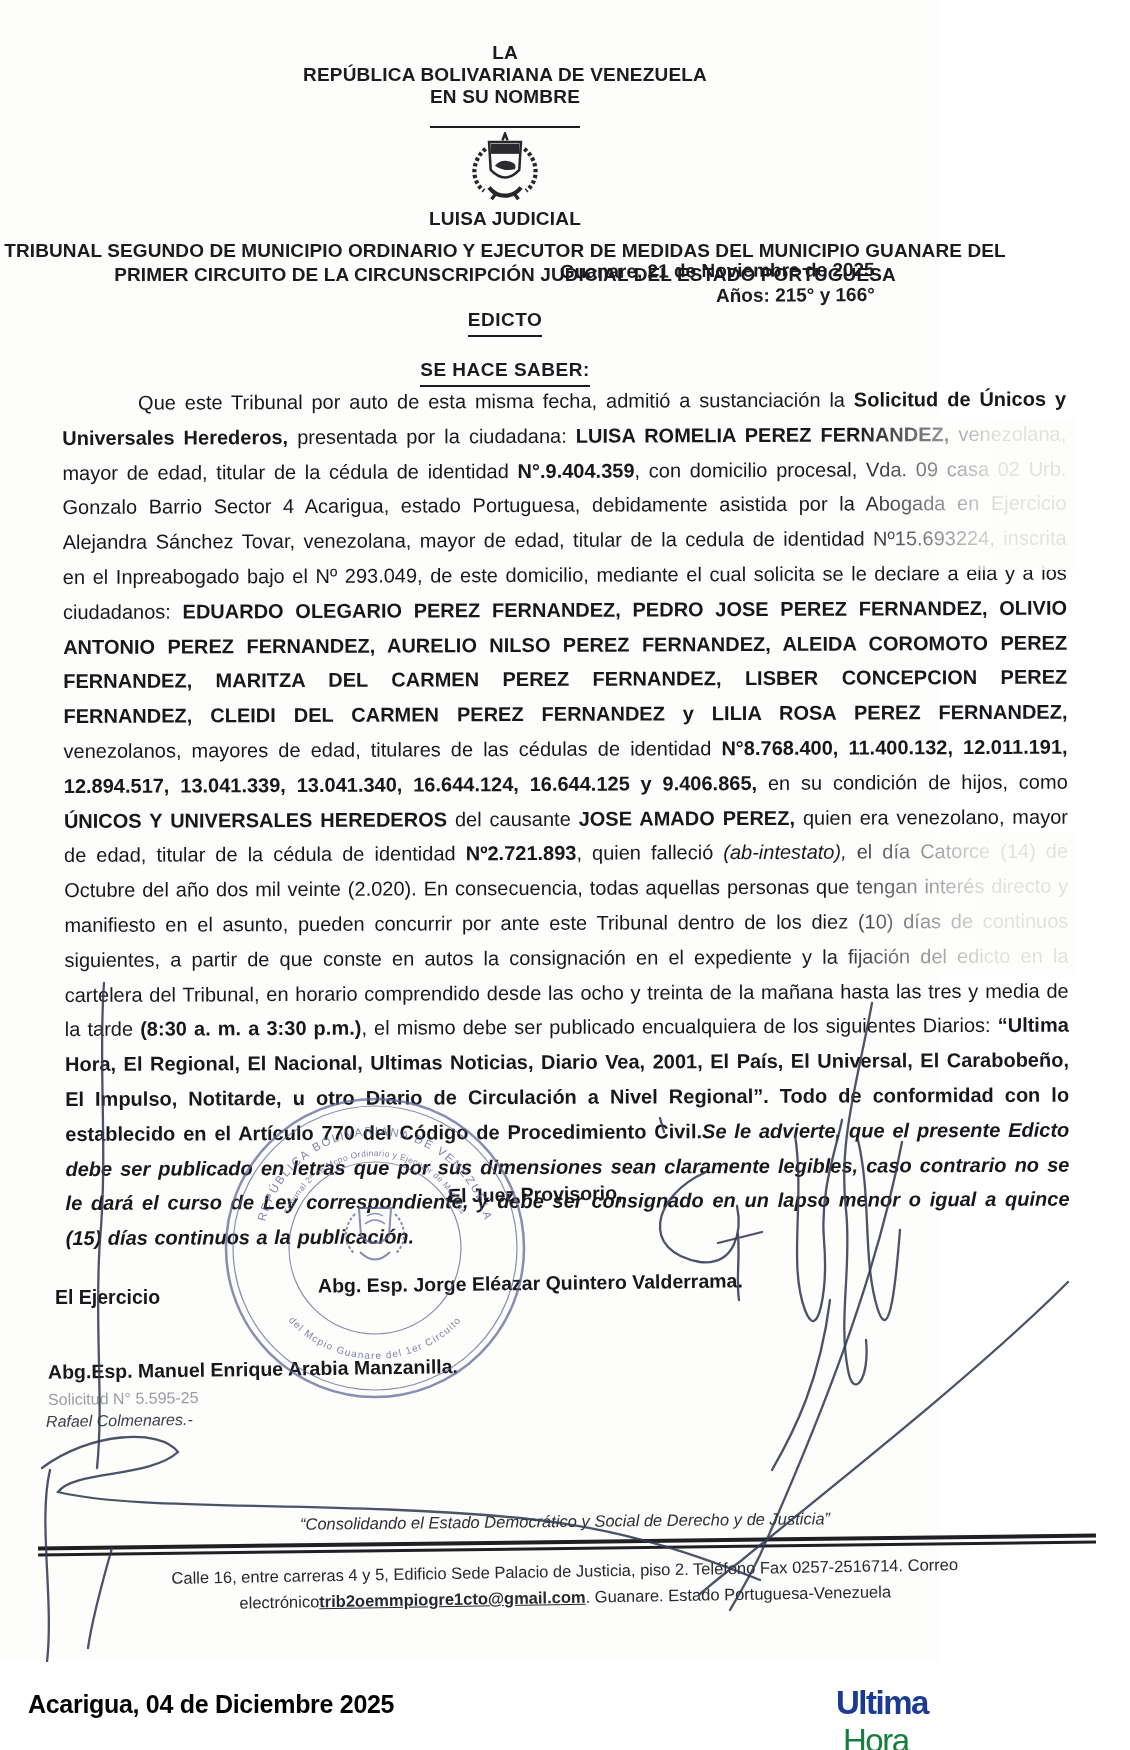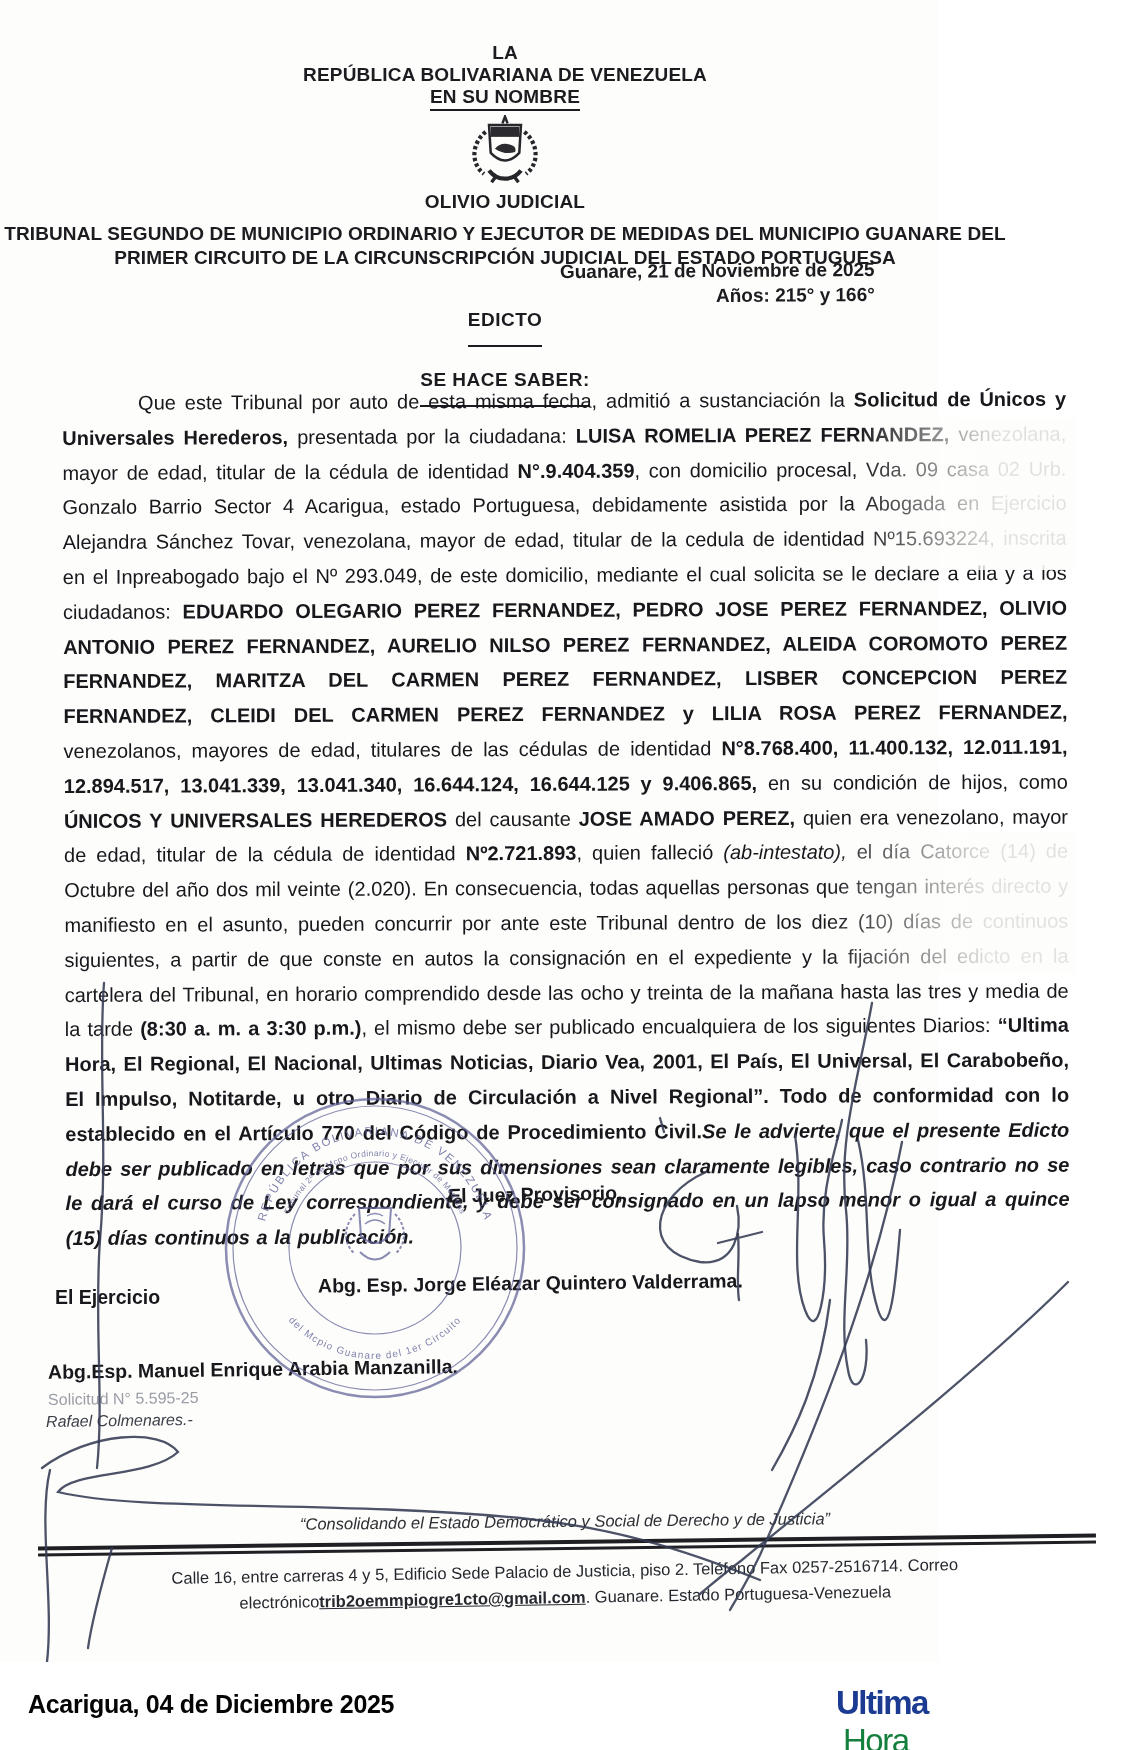--- a/index.html
+++ b/index.html
@@ -3,30 +3,30 @@
 <meta charset="utf-8">
 <style>
   html,body{margin:0;padding:0;background:#ffffff;}
   .page{position:relative;width:1130px;height:1750px;background:#ffffff;overflow:hidden;
         font-family:"Liberation Sans", sans-serif;color:#1b1b20;}
   .scan{position:absolute;left:0;top:0;width:939px;height:1662px;background:#fdfdfb;}
 
   
   .hdr{position:absolute;left:0;top:42px;width:1010px;text-align:center;font-weight:bold;}
   .hdr .h-line{font-size:19px;line-height:22px;letter-spacing:.2px;}
-  .hdr .uline{display:inline-block;border-bottom:2.5px solid #1b1b20;padding-bottom:1px;}
+  .hdr .uline{display:inline-block;border-bottom:2.5px solid #1b1b20;padding-bottom:18px;}
   .emblem{margin:4px auto 2px auto;display:block;}
   .trib{font-size:19px;line-height:24px;margin-top:9px;letter-spacing:.1px;}
 
   .dateblock{position:absolute;right:64px;top:258px;text-align:right;font-weight:bold;
              font-size:19px;line-height:25px;transform:rotate(-.4deg);}
 
   .edictoblk{position:absolute;left:0;top:308px;width:1010px;text-align:center;font-weight:bold;
              font-size:19px;line-height:23px;}
-  .edictoblk .uline{display:inline-block;border-bottom:2.5px solid #1b1b20;padding-bottom:14px;letter-spacing:.5px;}
+  .edictoblk .uline{display:inline-block;border-bottom:2.5px solid #1b1b20;padding-bottom:4px;letter-spacing:.5px;}
 
   
   .bodytext{position:absolute;left:62px;top:386px;width:1004px;text-align:justify;
             font-size:20px;line-height:34.8px;color:#17171c;text-indent:76px;
             transform:rotate(-.25deg);transform-origin:left top;word-spacing:1px;}
   .sg-n{font-weight:normal;}
   .sg-b{font-weight:bold;}
   .sg-i{font-style:italic;}
   .sg-bi{font-weight:bold;font-style:italic;}
 
@@ -84,21 +84,21 @@
           <path d="M27,20 C10,34 9,58 25,70" stroke-dasharray="4,3" stroke-width="5"></path>
           <path d="M73,20 C90,34 91,58 75,70" stroke-dasharray="4,3" stroke-width="5"></path>
           <path d="M31,66 C41,79 59,79 69,66" stroke-width="5"></path>
           <path d="M47,10 L50,2 L53,10"></path>
         </g>
         <rect x="33" y="14" width="34" height="12" fill="#2a2a2f"></rect>
         <path d="M38,40 q8,-9 20,-4 q6,2 4,8 q-12,4 -24,-4 Z" fill="#2a2a2f"></path>
         <path d="M40,72 l-6,8 M60,72 l6,8" stroke="#26262b" stroke-width="4" fill="none"></path>
       </svg>
 
-      <div class="h-line">OLIVIO JUDICIAL</div>
+      <div class="h-line">LUISA JUDICIAL</div>
       <div class="trib">TRIBUNAL SEGUNDO DE MUNICIPIO ORDINARIO Y EJECUTOR DE MEDIDAS DEL MUNICIPIO GUANARE DEL PRIMER CIRCUITO DE LA CIRCUNSCRIPCIÓN JUDICIAL DEL ESTADO PORTUGUESA</div>
     </div>
 
     <div class="dateblock">
       <div>Guanare, 21 de Noviembre de 2025</div>
       <div>Años: 215° y 166°</div>
     </div>
 
     <div class="edictoblk">
       <div><span class="uline">EDICTO</span></div>

